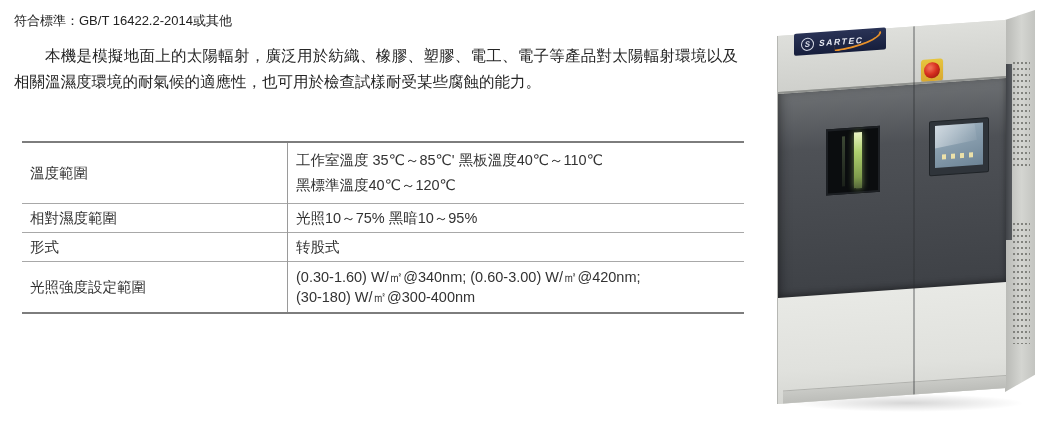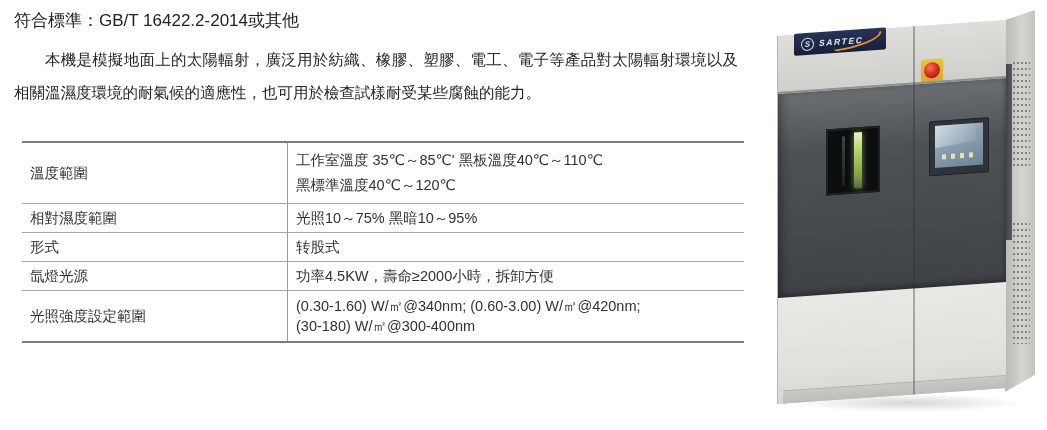--- a/index.html
+++ b/index.html
@@ -6,23 +6,23 @@
   body{
     width:1047px;height:430px;position:relative;overflow:hidden;
     background:#ffffff;
     font-family:"Liberation Sans","DejaVu Sans",sans-serif;
     color:#2b2b2b;
     -webkit-font-smoothing:antialiased;
   }
 
   
   .intro{position:absolute;left:14px;top:10px;width:724px;}
-  .std-line{font-size:17px;line-height:22px;color:#222;}
+  .std-line{font-size:13px;line-height:22px;color:#222;}
   .desc{
-    margin-top:11px;font-size:15.5px;line-height:33px;color:#262626;
+    margin-top:11px;font-size:15.5px;line-height:26px;color:#262626;
     text-indent:2em;text-align:justify;
   }
 
   
   .spec{position:absolute;left:14px;top:141px;width:722px;}
   table.spec-table{
     width:100%;border-collapse:collapse;table-layout:fixed;
     border-top:2px solid #7d7d7d;border-bottom:2px solid #7d7d7d;margin-left:8px;
   }
   table.spec-table td{
@@ -167,24 +167,20 @@
 黑標準溫度40℃～120℃</td>
     </tr>
     <tr>
       <td class="lbl">相對濕度範圍</td>
       <td class="val">光照10～75% 黑暗10～95%</td>
     </tr>
     <tr>
       <td class="lbl">形式</td>
       <td class="val">转股式</td>
     </tr>
-    <tr>
-      <td class="lbl">氙燈光源</td>
-      <td class="val">功率4.5KW，壽命≥2000小時，拆卸方便</td>
-    </tr>
     <tr class="tall2">
       <td class="lbl">光照強度設定範圍</td>
       <td class="val">(0.30-1.60) W/㎡@340nm; (0.60-3.00) W/㎡@420nm;
 (30-180) W/㎡@300-400nm</td>
     </tr>
   </tbody>
     </table>
 </div>
 
 <div class="device">

